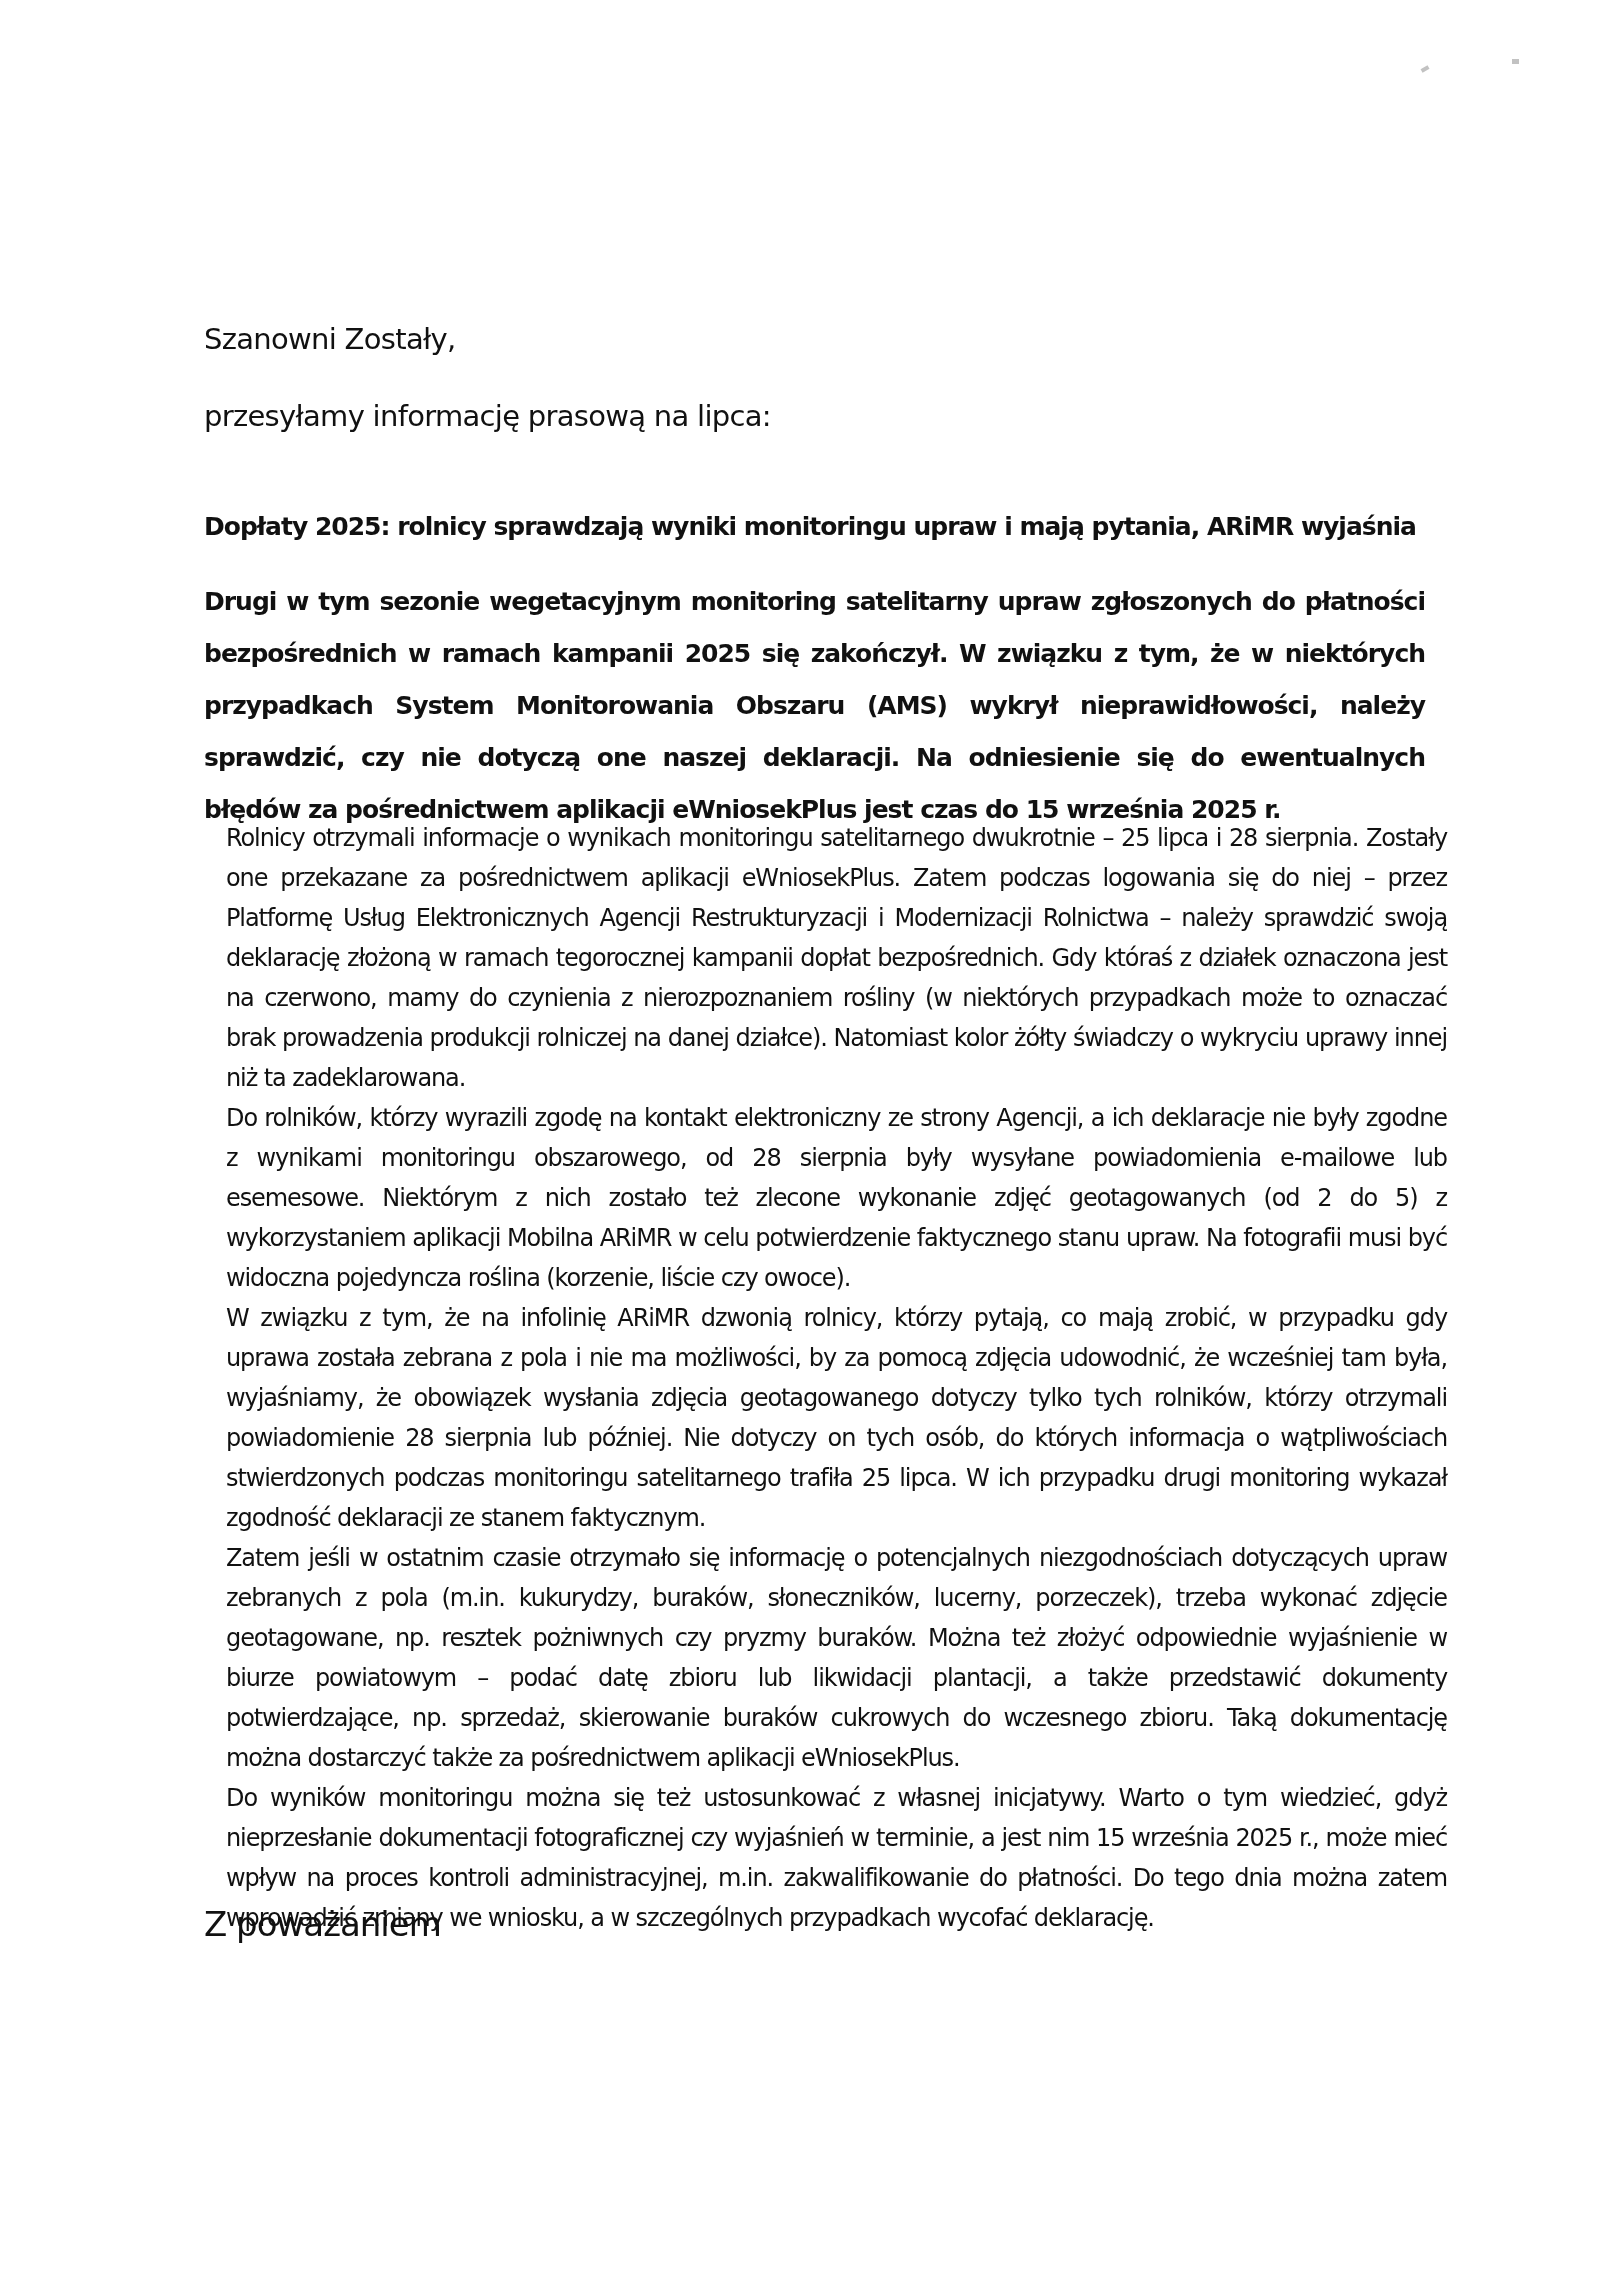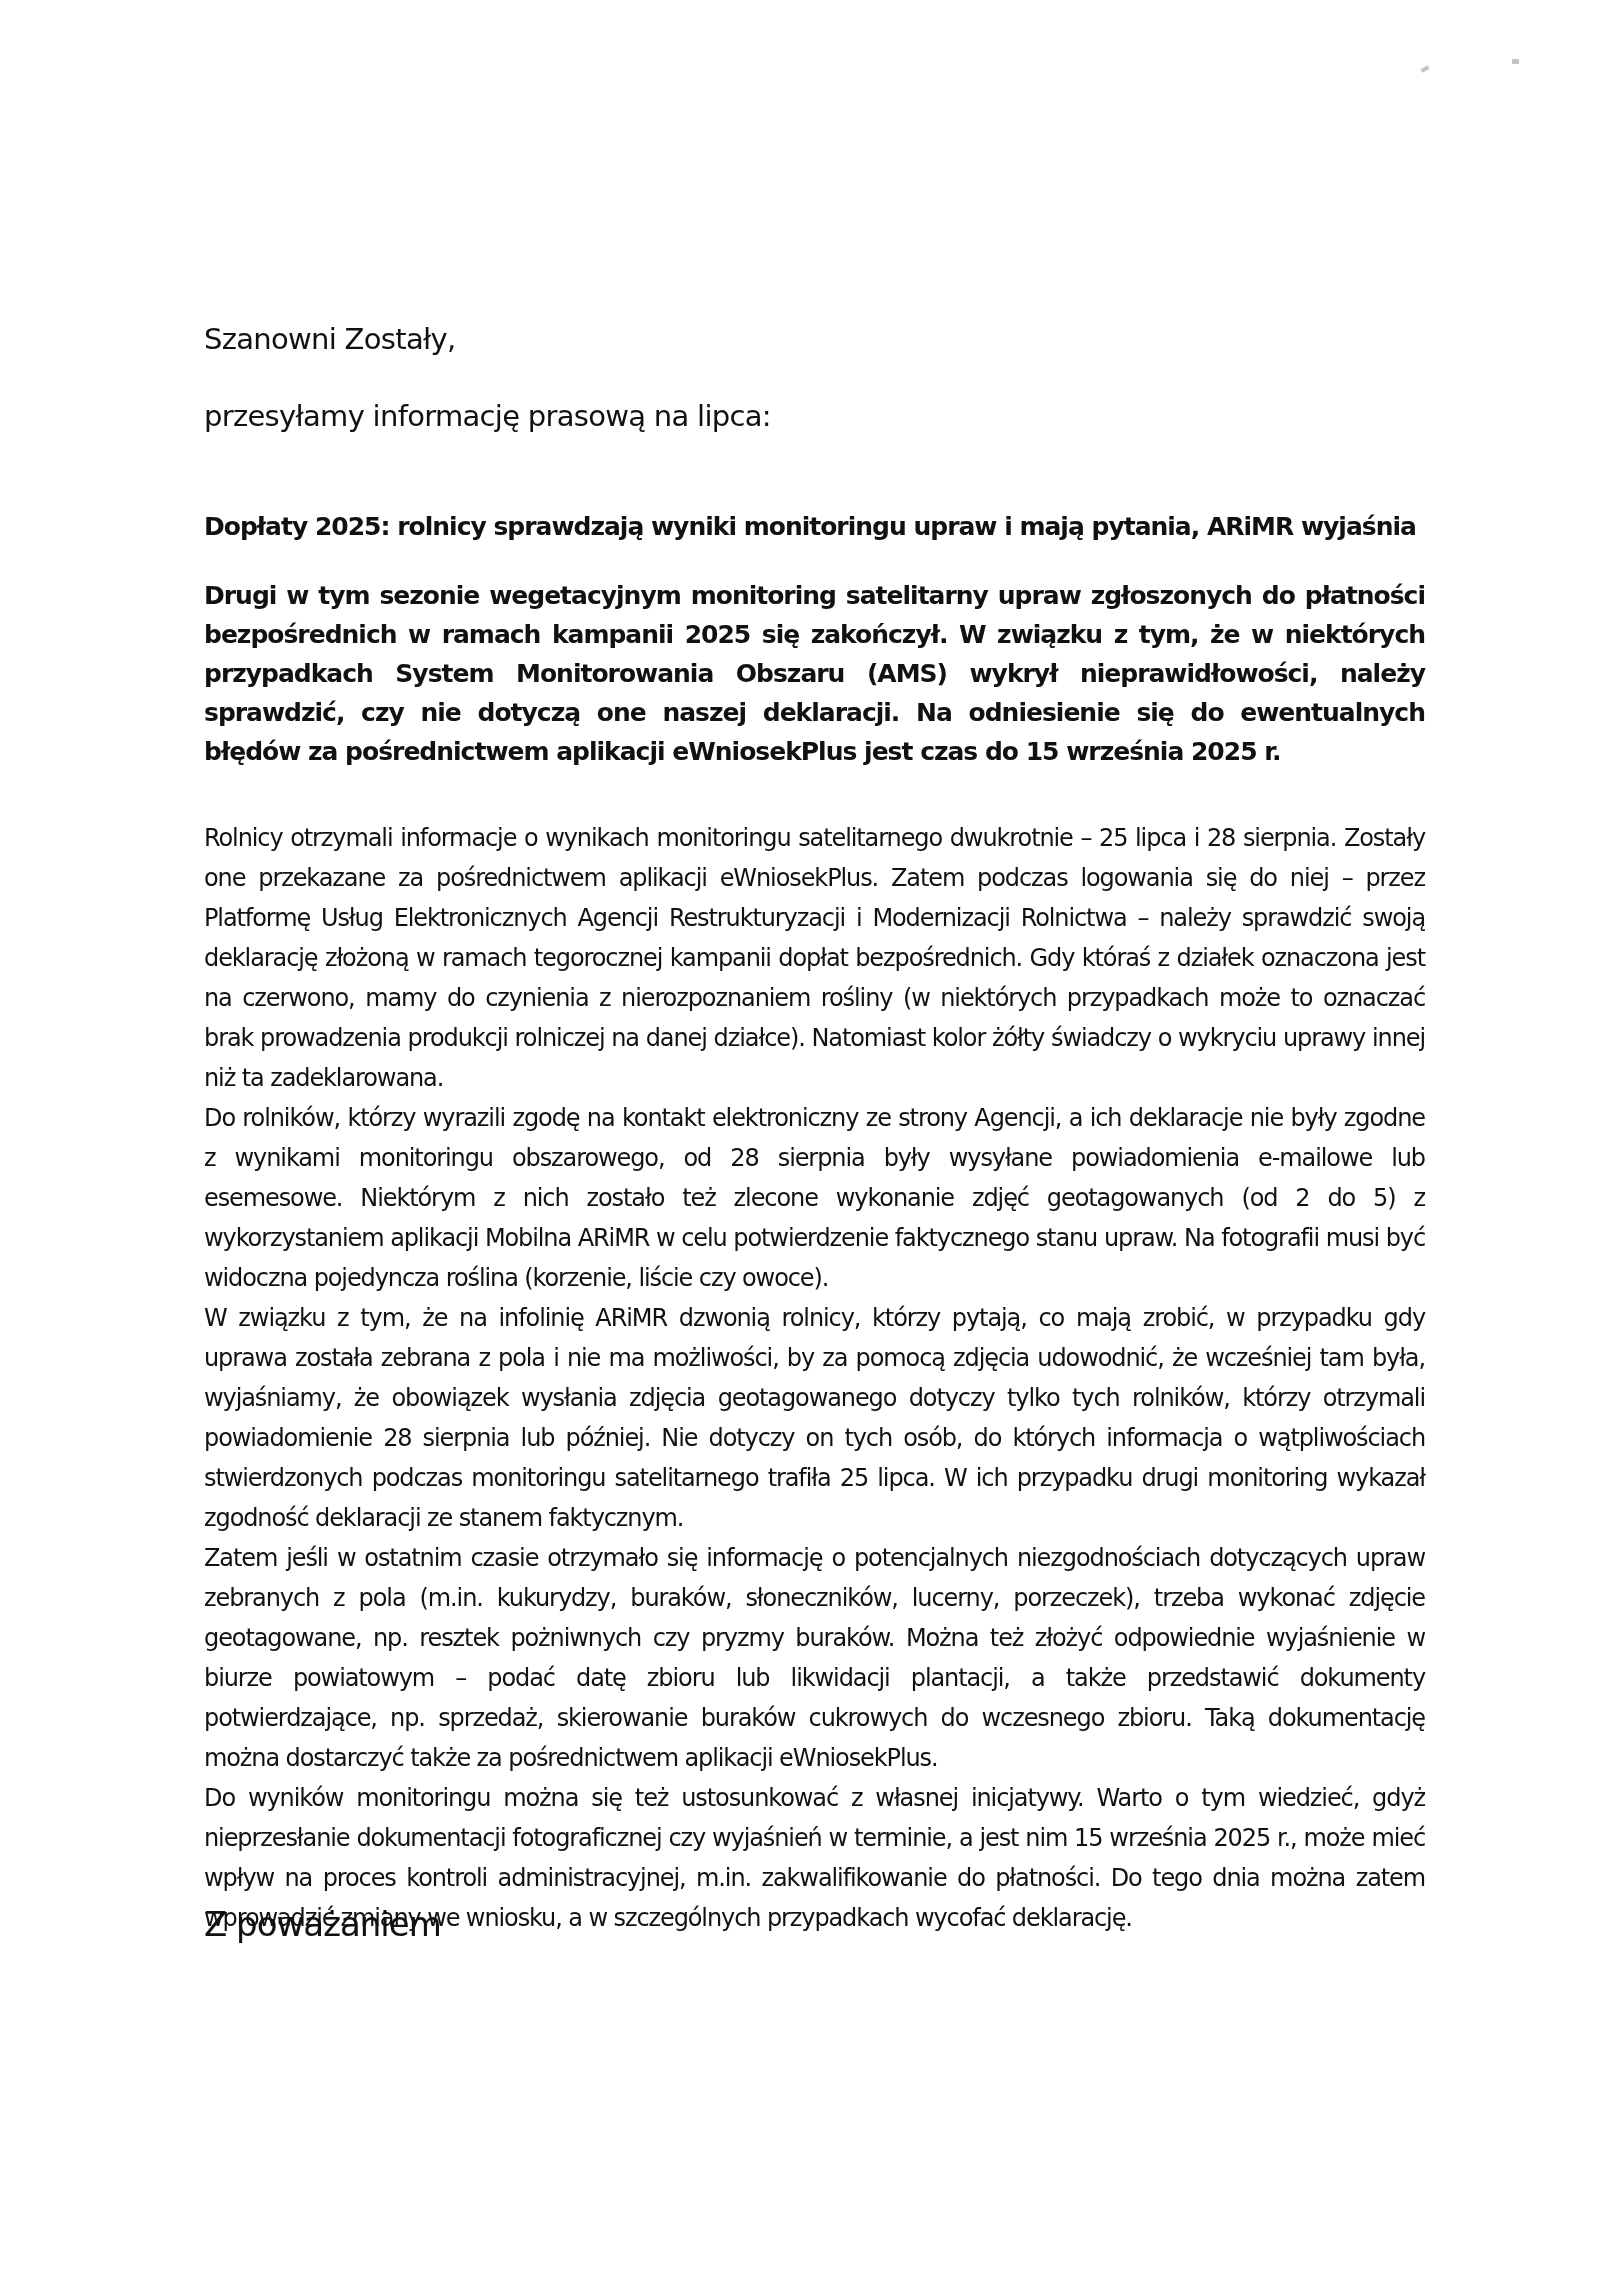--- a/index.html
+++ b/index.html
@@ -2,24 +2,24 @@
 <html style="font-size:10.5px"><head>
 <meta charset="utf-8">
 <style>
   html, body { margin: 0; padding: 0; background: #ffffff; }
   body { width: 1623px; height: 2295px; position: relative; overflow: hidden;
          font-family: "DejaVu Sans", "Liberation Sans", sans-serif; color: #111; }
   .page { position: absolute; left: 204px; top: 0; width: 1221px; }
   .salutation { position: absolute; top: 322px; font-size: 29px; letter-spacing: -0.7px; white-space: nowrap; }
   .intro { position: absolute; top: 399px; font-size: 29px; letter-spacing: -0.7px; white-space: nowrap; }
   .headline { position: absolute; top: 512px; font-size: 25px; font-weight: bold; letter-spacing: -1px; white-space: nowrap; }
-  .lead { position: absolute; top: 576px; width: 1221px; font-size: 25px; font-weight: bold; line-height: 39px;
+  .lead { position: absolute; top: 576px; width: 1221px; font-size: 25px; font-weight: bold; line-height: 52px;
           text-align: justify; letter-spacing: -1px; }
   .body-block { position: absolute; top: 818px; width: 1221px; font-size: 24px; line-height: 40px;
-                text-align: justify; letter-spacing: -1.1px; }
+                text-align: justify; letter-spacing: -1.1px; margin-left: 22px; }
   .body-block p { margin: 0; }
   .closing { position: absolute; top: 1904px; font-size: 34px; letter-spacing: -1px; white-space: nowrap; }
   .speck { position: absolute; background: #999; opacity: 0.6; }
 </style>
 </head>
 <body>
 
 <div class="speck" style="left:1421px;top:67px;width:7.9px;height:3.9px;transform:rotate(-30deg);"></div>
 <div class="speck" style="left:1512px;top:59px;width:6.5px;height:5.2px;"></div>
 

